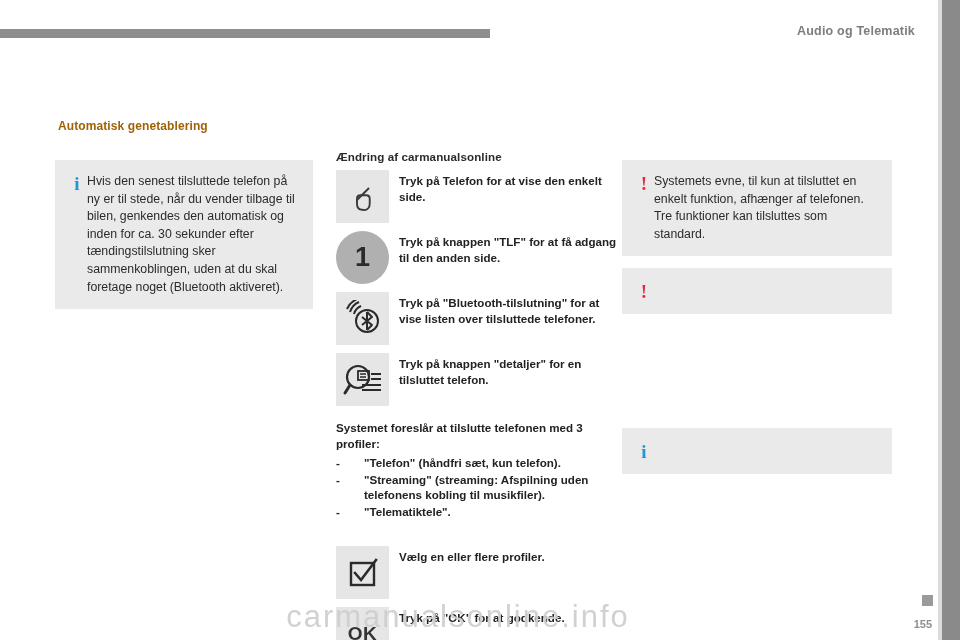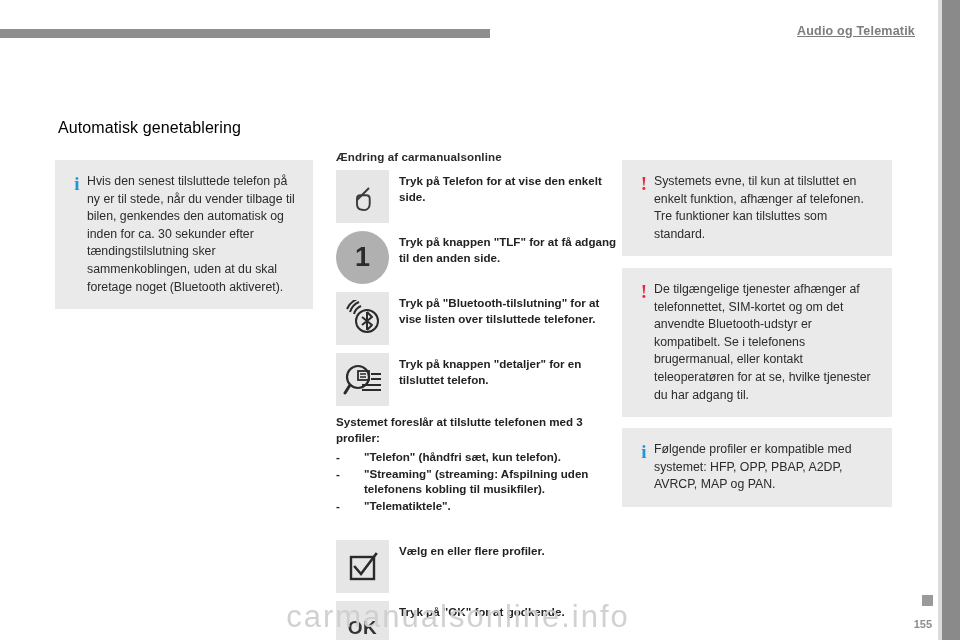--- a/index.html
+++ b/index.html
@@ -50,30 +50,29 @@
     background: #8e8e8e;
   }
   .header-title {
     position: absolute;
     right: 45px; top: 24px;
     font-size: 12.5px;
     font-weight: bold;
     color: #7d7d7d;
     letter-spacing: .2px;
     white-space: nowrap;
-    text-decoration: underline;
   }
 
   
   .section-title {
     position: absolute;
     left: 58px; top: 119px;
-    font-size: 16px;
-    font-weight: normal;
-    color: #000000;
+    font-size: 12px;
+    font-weight: bold;
+    color: #a16207;
     letter-spacing: .1px;
     white-space: nowrap;
   }
 
   
   .note {
     position: absolute;
     background: #eaeaea;
     box-sizing: border-box;
     padding: 13px 14px 13px 12px;
@@ -175,21 +174,21 @@
     align-items: center;
     justify-content: center;
     font-size: 19px;
     font-weight: bold;
     color: #333333;
     letter-spacing: .5px;
   }
 
   
   .profiles {
-    margin-top: 8px;
+    margin-top: 14px;
   }
   .profiles .p-head {
     font-size: 11.6px;
     font-weight: bold;
     line-height: 15.5px;
     color: #222222;
     white-space: pre-line;
     margin-bottom: 4px;
   }
   .profiles ul {
@@ -366,26 +365,24 @@
 
   </div>
 
   <div class="note" id="note-right1">
     <div class="marker warn">!</div>
     <div class="body">Systemets evne, til kun at tilsluttet en enkelt funktion, afhænger af telefonen. Tre funktioner kan tilsluttes som standard.</div>
   </div>
 
   <div class="note" id="note-right2">
     <div class="marker warn">!</div>
-    <div class="body">De tilgængelige tjenester afhænger af telefonnettet, SIM-kortet og om det anvendte Bluetooth-udstyr er kompatibelt. Se i telefonens brugermanual, eller kontakt teleoperatøren for at se, hvilke tjenester du har adgang til.</div>
   </div>
 
   <div class="note" id="note-right3">
     <div class="marker info">i</div>
-    <div class="body">Følgende profiler er kompatible med systemet: HFP, OPP, PBAP, A2DP, AVRCP, MAP og PAN.</div>
   </div>
 
 
   <div class="page-num-sq"></div>
   <div class="page-num">155</div>
 
   <div class="watermark">carmanualsonline.info</div>
 
 </div>
 

